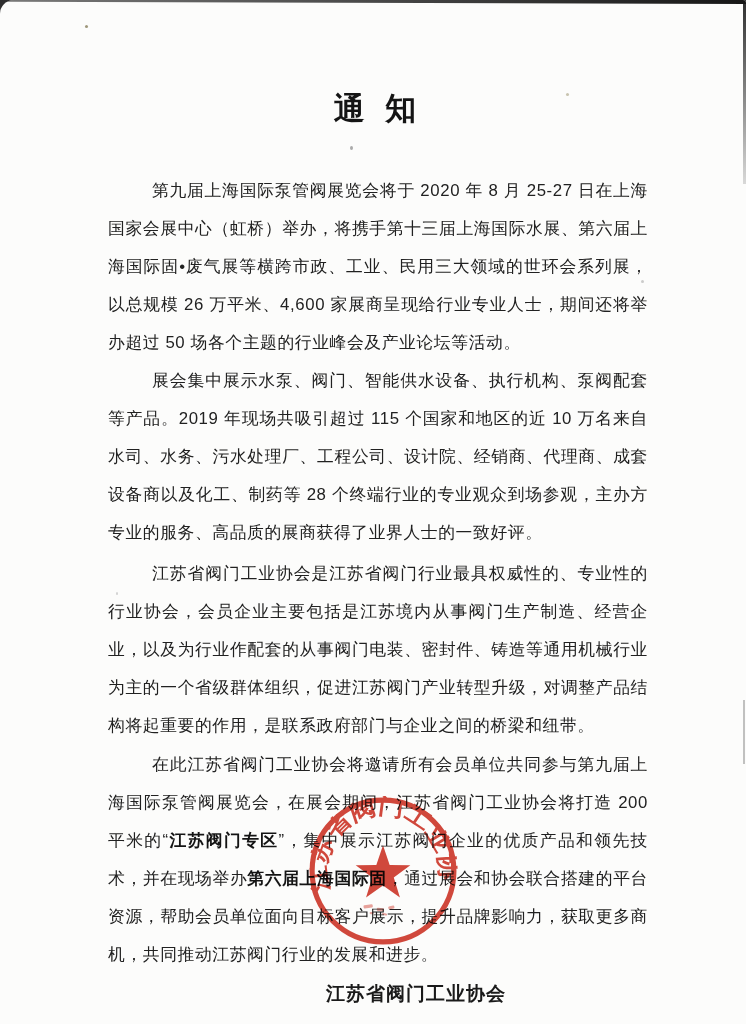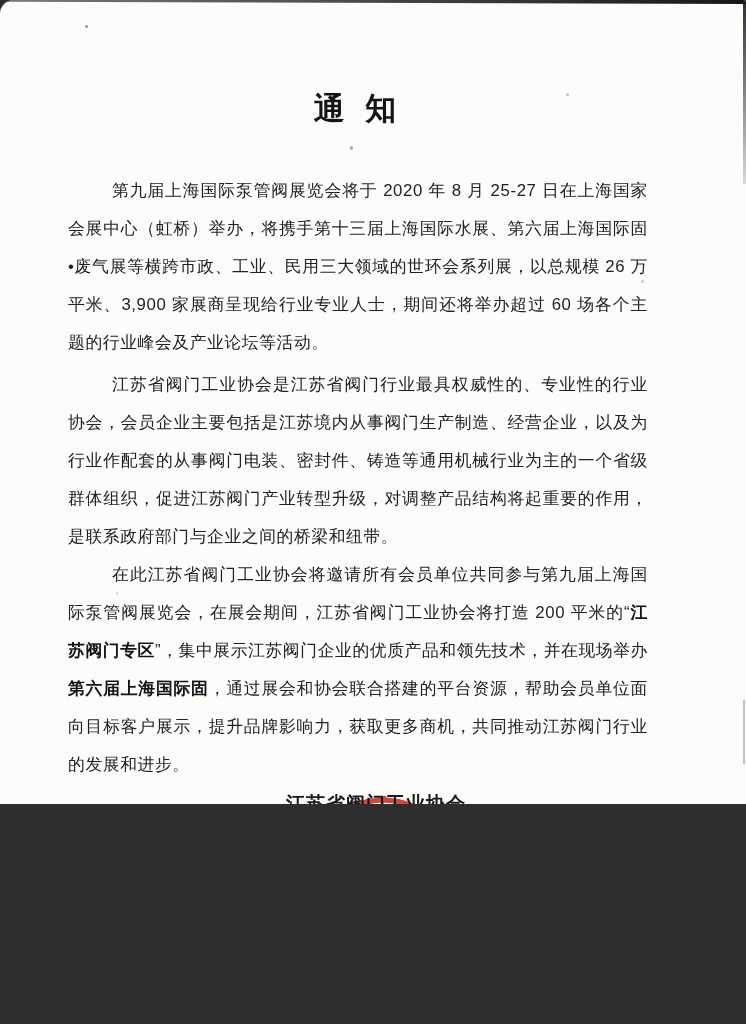--- a/index.html
+++ b/index.html
@@ -4,26 +4,27 @@
 <style>
   html, body {
     margin: 0;
     padding: 0;
     background: #2e2e2e;
     font-family: "Liberation Sans", "DejaVu Sans", sans-serif;
   }
   .page {
     position: relative;
     width: 746px;
-    height: 804px;
+    height: 1024px;
     margin: 0 auto;
     background: #fcfcfb;
     border-radius: 14px 3px 0 0;
     overflow: hidden;
     box-sizing: border-box;
+    padding-left: 40px;
   }
   
   .scan-edge-top {
     position: absolute;
     top: 0; left: 0; right: 0;
     height: 4px;
     background: linear-gradient(to right, rgba(15,15,15,0.55), rgba(10,10,10,0.95));
     clip-path: polygon(0 0, 100% 0, 100% 100%, 0 45%);
     pointer-events: none;
   }
@@ -66,21 +67,21 @@
   .para {
     margin: 0;
     font-size: 16.8px;
     line-height: 38px;
     letter-spacing: 0.6px;
     text-align: justify;
     text-indent: 44px;
     color: #212121;
   }
   .para b { font-weight: bold; color: #141414; }
-  .para.gap { margin-top: 4px; }
+  .para.gap { margin-top: 4px; font-family: Liberation Mono, monospace; }
   .signature {
     margin-top: 7px;
     padding-left: 218px;
     font-size: 19px;
     font-weight: 600;
     letter-spacing: 1px;
     color: #1a1a1a;
   }
   .stamp {
     position: absolute;
@@ -108,21 +109,22 @@
   <div class="speck sp1"></div>
   <div class="speck sp2"></div>
   <div class="speck sp3"></div>
   <div class="speck sp4"></div>
   <div class="speck sp5"></div>
 
   <div class="content">
     <h1 class="title">通 知</h1>
 
     <div class="body-text">
-      <p class="para">第九届上海国际泵管阀展览会将于 2020 年 8 月 25-27 日在上海国家会展中心（虹桥）举办，将携手第十三届上海国际水展、第六届上海国际固•废气展等横跨市政、工业、民用三大领域的世环会系列展，以总规模 26 万平米、3,900 家展商呈现给行业专业人士，期间还将举办超过 60 场各个主题的行业峰会及产业论坛等活动。</p>
+      <p class="para">第九届上海国际泵管阀展览会将于 2020 年 8 月 25-27 日在上海国家会展中心（虹桥）举办，将携手第十三届上海国际水展、第六届上海国际固•废气展等横跨市政、工业、民用三大领域的世环会系列展，以总规模 26 万平米、4,600 家展商呈现给行业专业人士，期间还将举办超过 50 场各个主题的行业峰会及产业论坛等活动。</p>
+      <p class="para">展会集中展示水泵、阀门、智能供水设备、执行机构、泵阀配套等产品。2019 年现场共吸引超过 115 个国家和地区的近 10 万名来自水司、水务、污水处理厂、工程公司、设计院、经销商、代理商、成套设备商以及化工、制药等 28 个终端行业的专业观众到场参观，主办方专业的服务、高品质的展商获得了业界人士的一致好评。</p>
       <p class="para gap">江苏省阀门工业协会是江苏省阀门行业最具权威性的、专业性的行业协会，会员企业主要包括是江苏境内从事阀门生产制造、经营企业，以及为行业作配套的从事阀门电装、密封件、铸造等通用机械行业为主的一个省级群体组织，促进江苏阀门产业转型升级，对调整产品结构将起重要的作用，是联系政府部门与企业之间的桥梁和纽带。</p>
       <p class="para"><span>在此江苏省阀门工业协会将邀请所有会员单位共同参与第九届上海国际泵管阀展览会，在展会期间，江苏省阀门工业协会将打造 200 平米的“</span><b>江苏阀门专区</b><span>”，集中展示江苏阀门企业的优质产品和领先技术，并在现场举办</span><b>第六届上海国际固</b><span>，通过展会和协会联合搭建的平台资源，帮助会员单位面向目标客户展示，提升品牌影响力，获取更多商机，共同推动江苏阀门行业的发展和进步。</span></p>
     </div>
 
     <div class="signature">江苏省阀门工业协会</div>
   </div>
 
   <svg class="stamp" viewBox="0 0 146 146" xmlns="http://www.w3.org/2000/svg">
     <circle cx="73" cy="73" r="69" fill="none" stroke-width="5" stroke="#cf3527"></circle>
     <path id="stamp-arc" d="M 21.3 91.8 A 55 55 0 1 1 124.7 91.8" fill="none"></path>

